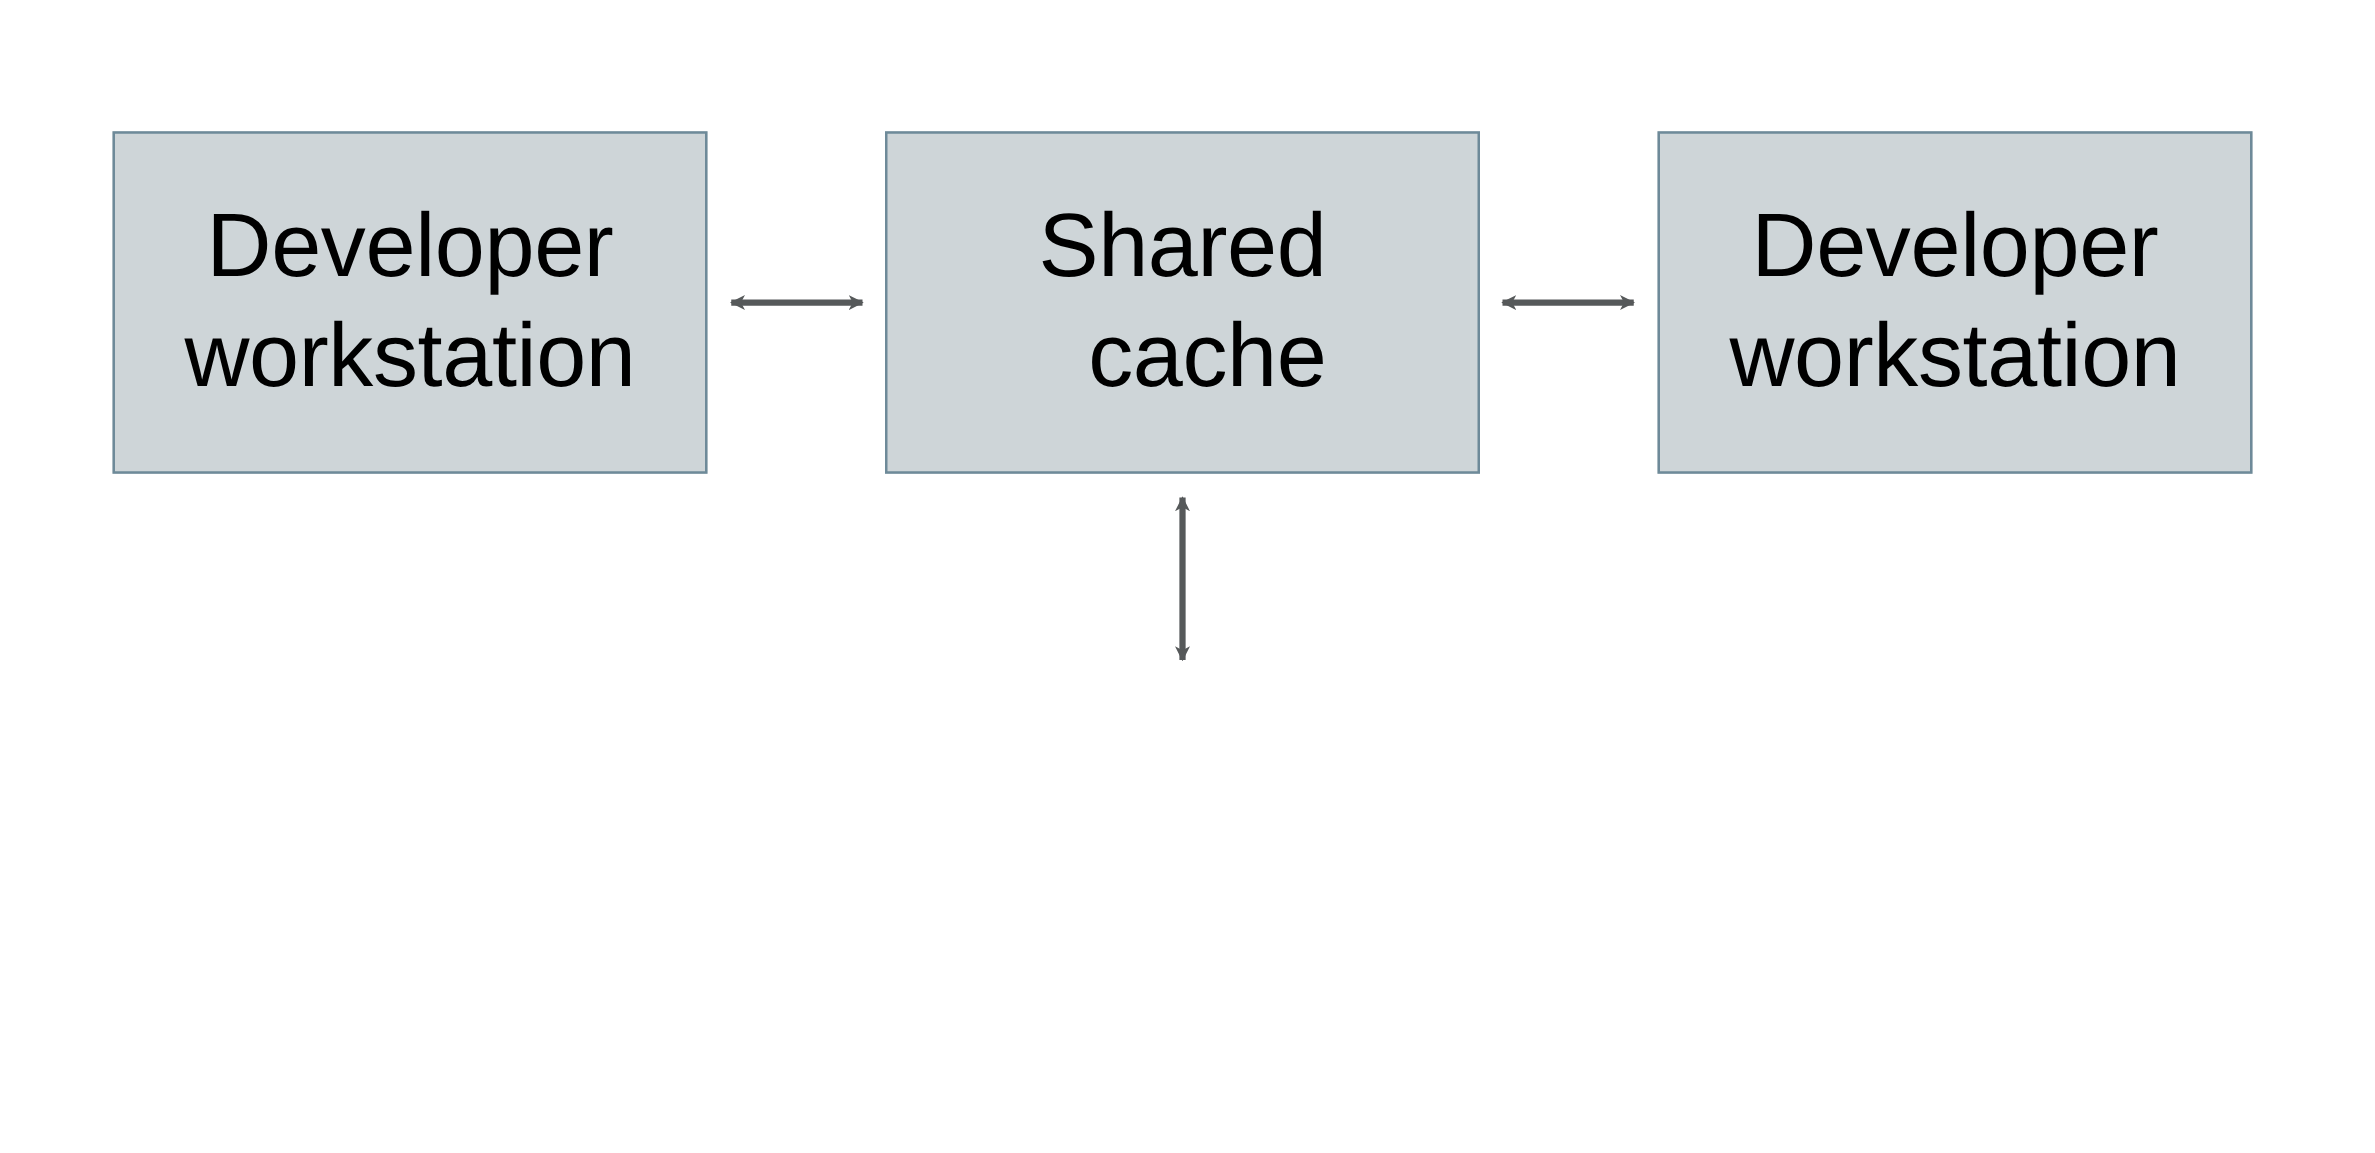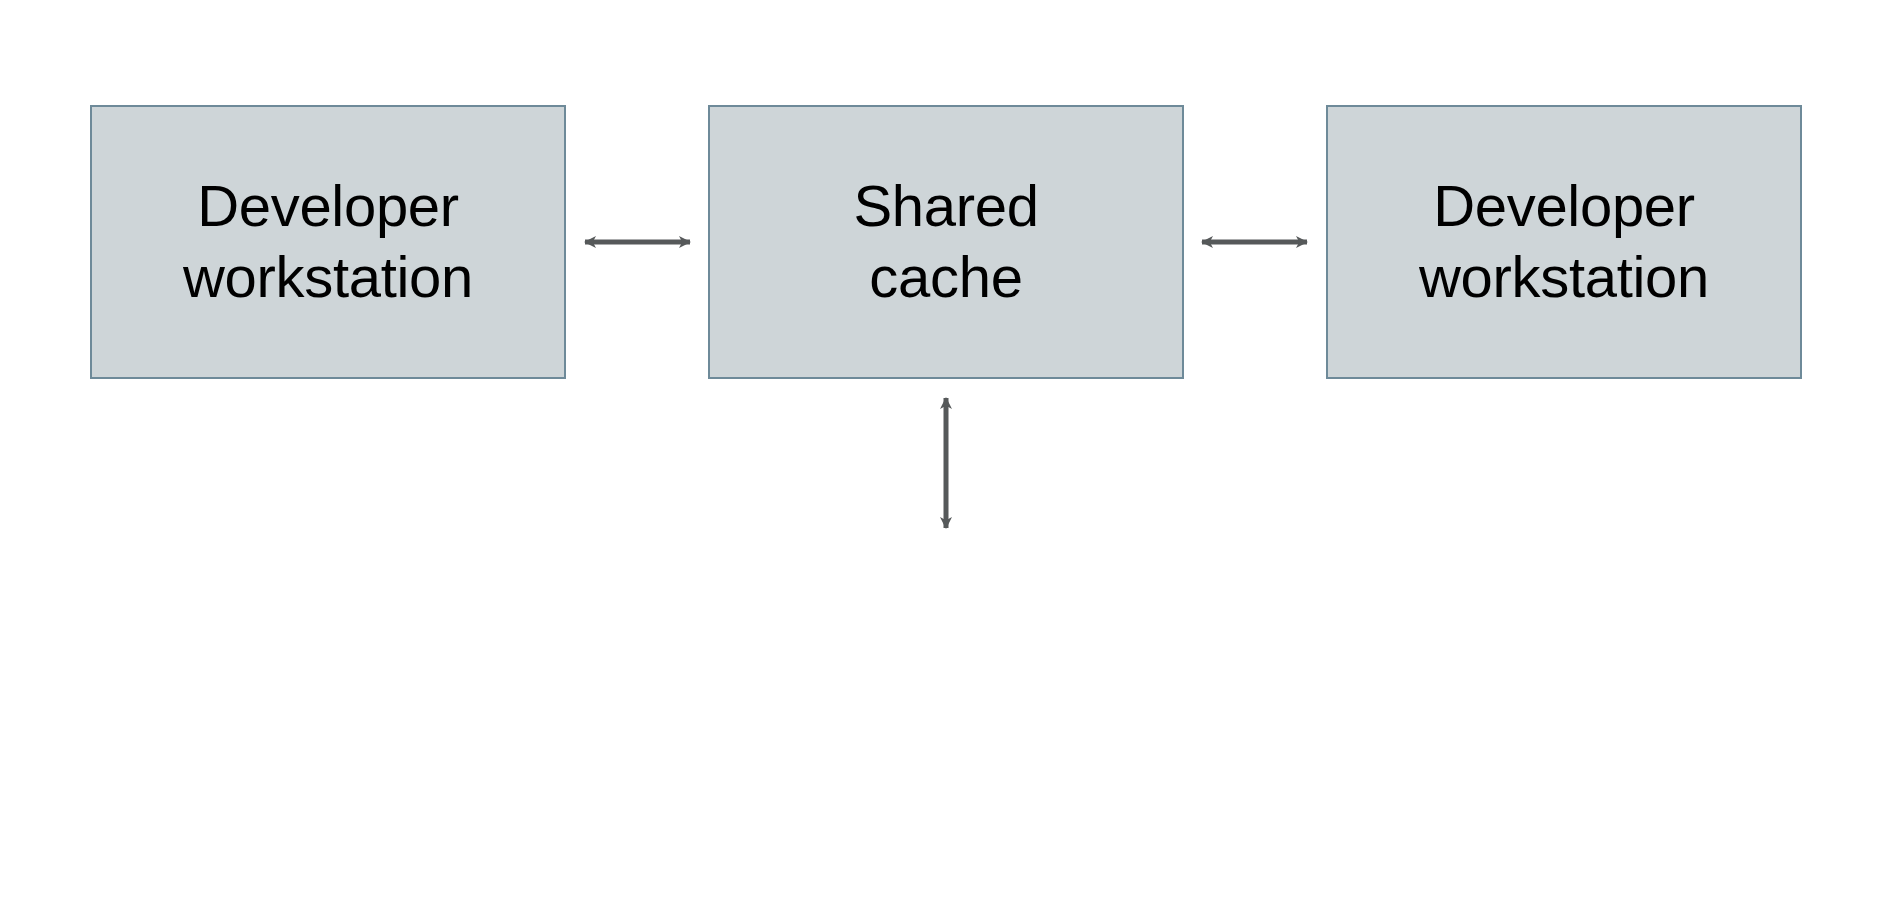--- a/index.html
+++ b/index.html
@@ -25,30 +25,30 @@
     box-sizing: border-box;
     background: #ced5d8;
     border: 2px solid #6e8a99;
     display: flex;
     align-items: center;
     justify-content: center;
     text-align: center;
   }
   .node-label {
     font-family: "Liberation Sans", sans-serif;
-    font-size: 58px;
+    font-size: 72px;
     line-height: 1.22;
     color: #000000;
     font-weight: 400;
     letter-spacing: -0.3px;
     white-space: pre-line;
     padding: 0 10px;
   }
   .node-dev-left   { left: 90px;  top: 105px; width: 476px; height: 274px; }
-  .node-cache      { left: 708px; top: 105px; width: 476px; height: 274px; }
+  .node-cache      { left: 708px; top: 105px; width: 476px; height: 274px; text-align: right; }
   .node-dev-right  { left: 1326px;top: 105px; width: 476px; height: 274px; }
   .node-ci         { left: 708px; top: 548px; width: 476px; height: 274px; }
 
   .edge-layer {
     position: absolute;
     left: 0;
     top: 0;
     width: 1900px;
     height: 922px;
     pointer-events: none;

